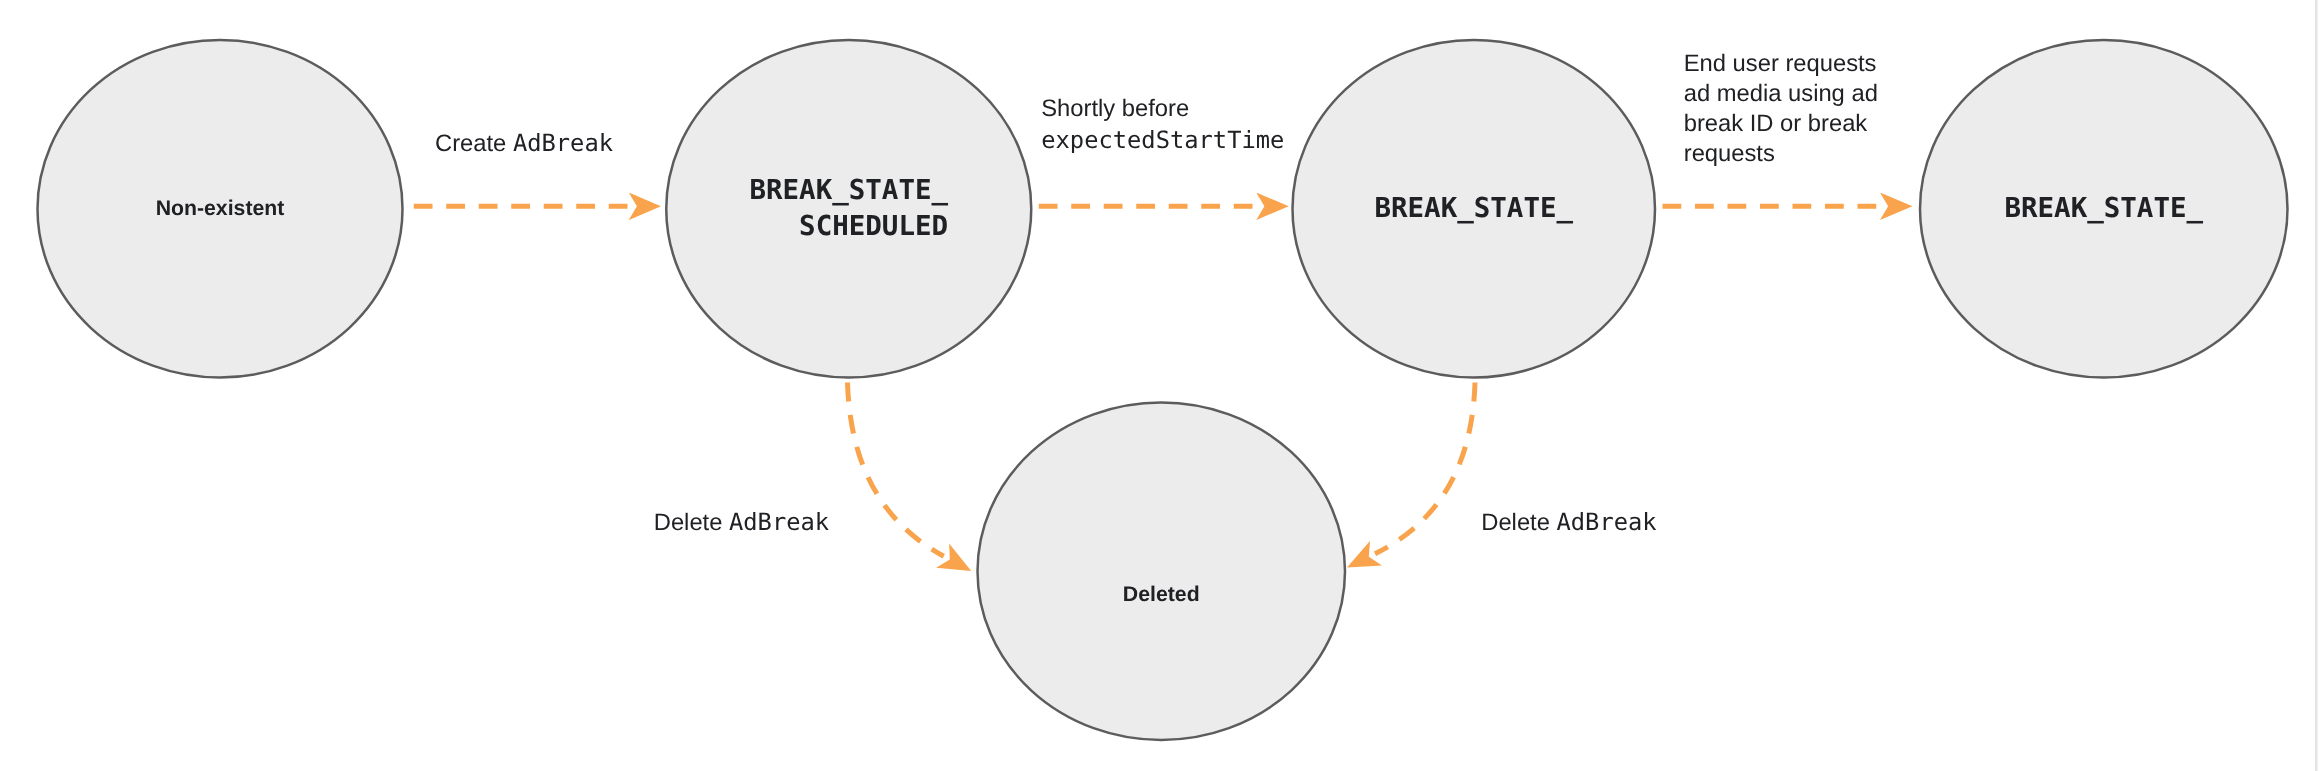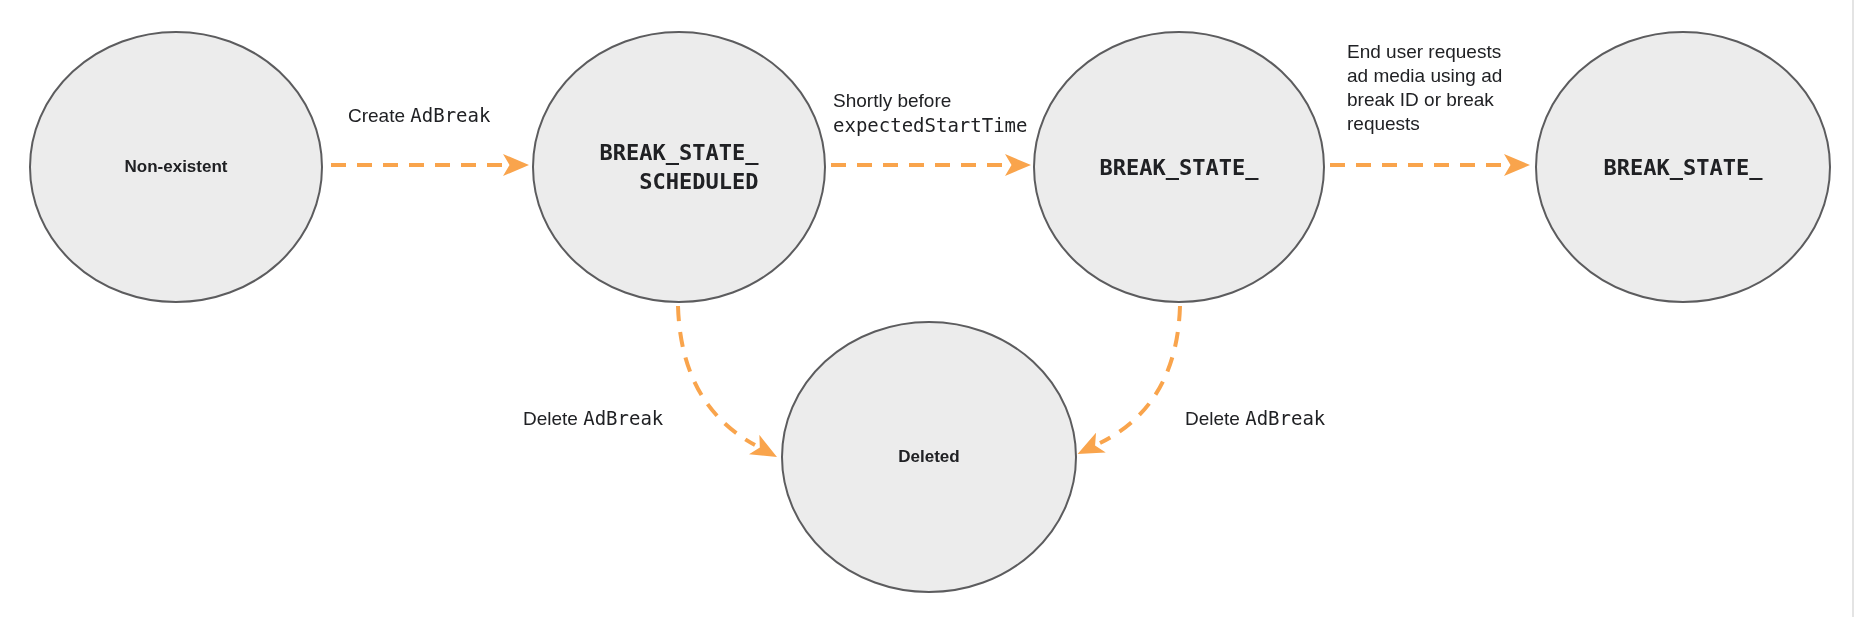--- a/index.html
+++ b/index.html
@@ -87,28 +87,28 @@
   </div>
 
   <div class="node-label code" style="left:1179px;top:167px">
     <div>BREAK_STATE_</div>
   </div>
 
   <div class="node-label code" style="left:1683px;top:167px">
     <div>BREAK_STATE_</div>
   </div>
 
-  <div class="node-label" style="left:929px;top:457px">Deleted</div>
+  <div class="node-label" style="left:929px;top:476px">Deleted</div>
 
   <div class="edge-label" style="left:348px;top:103px">
     <span>Create</span>
     <span class="mono">AdBreak</span>
   </div>
 
-  <div class="edge-label" style="left:833px;top:88px;line-height:25px">
+  <div class="edge-label" style="left:833px;top:75px;line-height:25px">
     <div>Shortly before</div>
     <div class="mono">expectedStartTime</div>
   </div>
 
   <div class="edge-label" style="left:1347px;top:40px">
     <div>End user requests</div>
     <div>ad media using ad</div>
     <div>break ID or break</div>
     <div>requests</div>
   </div>

